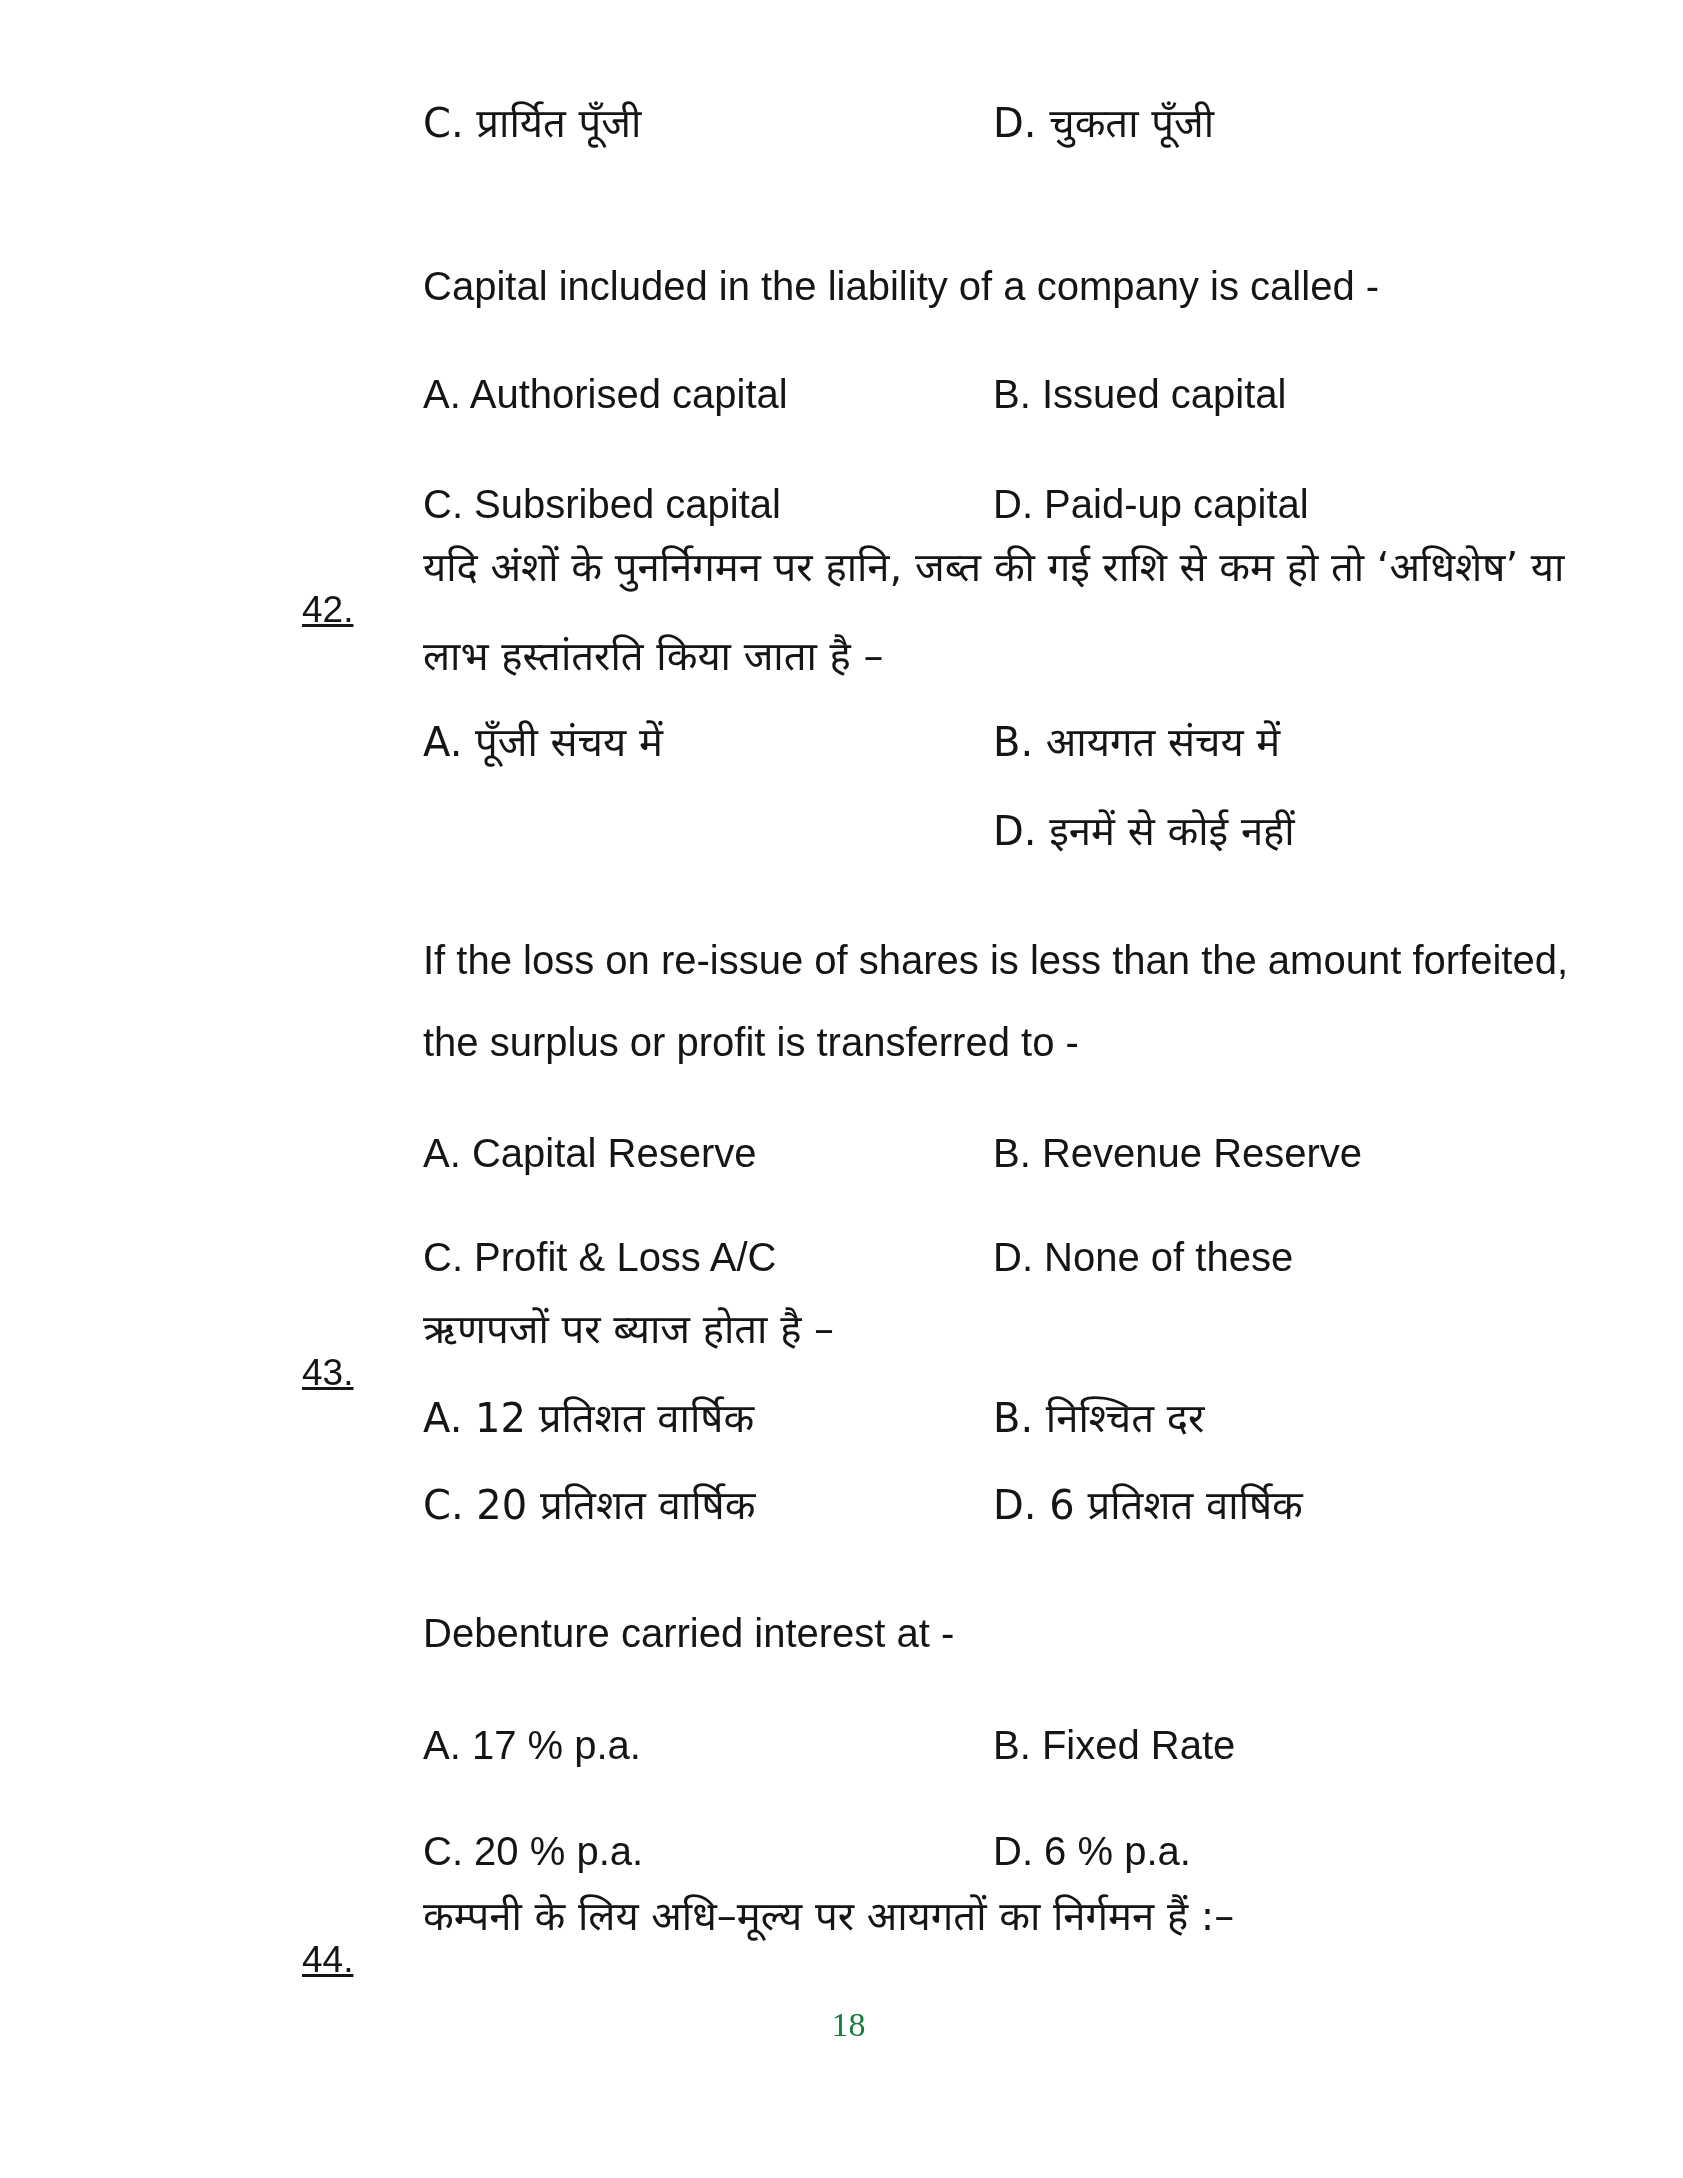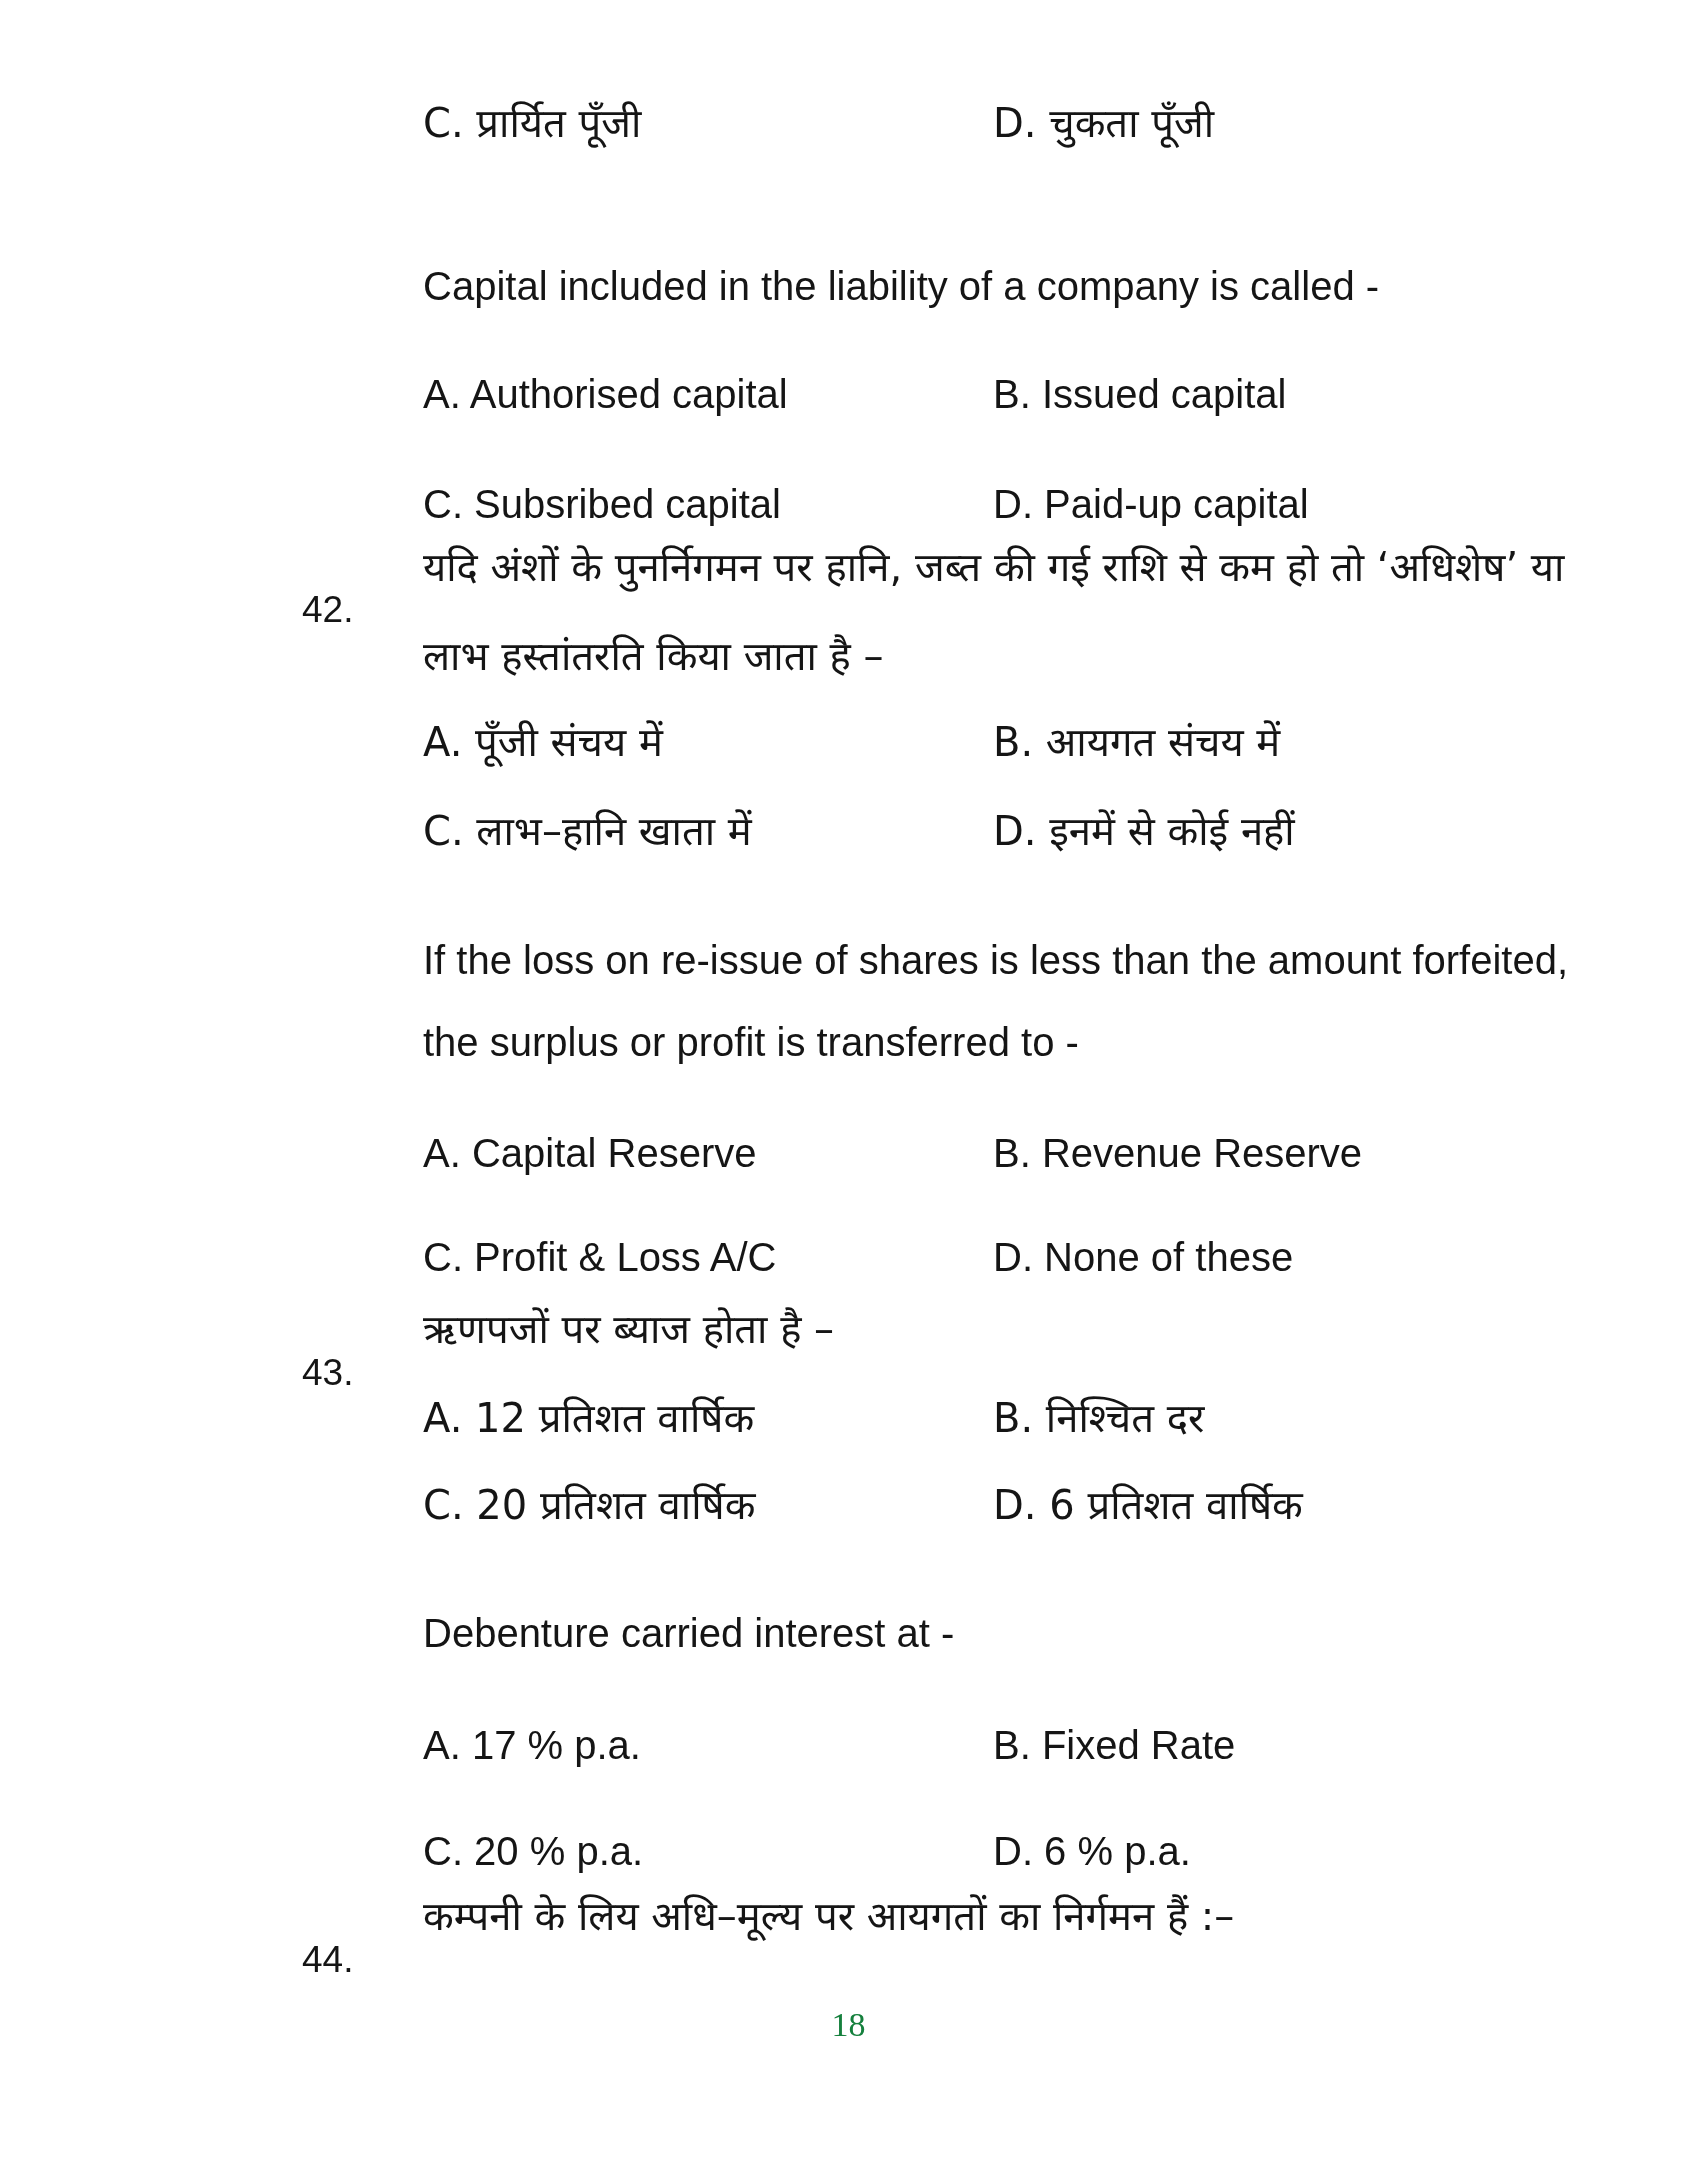--- a/index.html
+++ b/index.html
@@ -28,20 +28,21 @@
     .hi {
       font-family: "DejaVu Sans", "Liberation Sans", sans-serif;
     }
     .en {
       font-family: "Liberation Sans", "DejaVu Sans", sans-serif;
       margin-top: 40px;
     }
     .qnum {
       left: 302px;
       font-size: 37px;
+      text-decoration: underline;
     }
     .col-main { left: 423px; }
     .col-right { left: 993px; }
     .pagenum {
       position: absolute;
       left: 7px;
       width: 1683px;
       text-align: center;
       font-family: "Liberation Serif", "DejaVu Serif", serif;
       font-size: 34px;
@@ -62,21 +63,20 @@
   <div class="line en col-right" style="top:330px">B. Issued capital</div>
   <div class="line en col-main" style="top:440px">C. Subsribed capital</div>
   <div class="line en col-right" style="top:440px">D. Paid-up capital</div>
 
   <div class="line en qnum" style="top:546px">42.</div>
   <div class="line hi col-main" style="top:543px">यदि अंशों के पुनर्निगमन पर हानि, जब्त की गई राशि से कम हो तो ‘अधिशेष’ या</div>
   <div class="line hi col-main" style="top:632px">लाभ हस्तांतरति किया जाता है –</div>
 
   <div class="line hi col-main" style="top:718px">A. पूँजी संचय में</div>
   <div class="line hi col-right" style="top:718px">B. आयगत संचय में</div>
-  <div class="line hi col-main" style="top:807px">C. लाभ–हानि खाता में</div>
   <div class="line hi col-right" style="top:807px">D. इनमें से कोई नहीं</div>
 
   <div class="line en col-main" style="top:896px">If the loss on re-issue of shares is less than the amount forfeited,</div>
   <div class="line en col-main" style="top:1089px">A. Capital Reserve</div>
 
   <div class="line en col-main" style="top:978px">the surplus or profit is transferred to -</div>
   <div class="line en col-right" style="top:1089px">B. Revenue Reserve</div>
   <div class="line en col-main" style="top:1193px">C. Profit &amp; Loss A/C</div>
   <div class="line en col-right" style="top:1193px">D. None of these</div>
 

